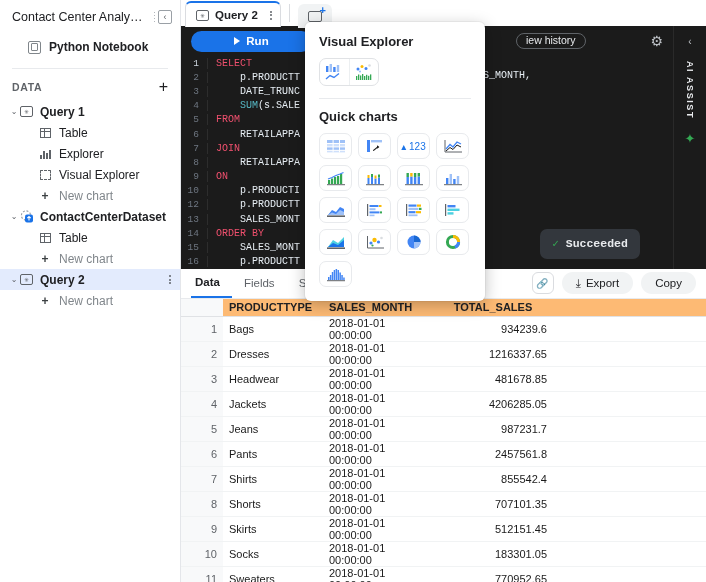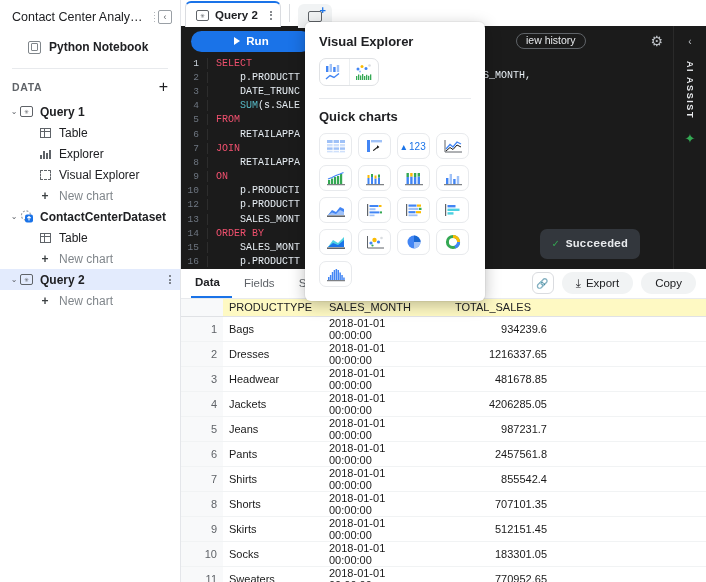--- a/index.html
+++ b/index.html
@@ -127,21 +127,21 @@
   .rtab:first-child { padding-left:4px; }
   .rtab.on { color:#202124; font-weight:700; border-bottom:2px solid #1a73e8; }
   .res-actions { margin-left:auto; display:flex; align-items:center; gap:8px; }
   .icon-btn { width:22px;height:22px;border:1px solid #dadce0;border-radius:6px;
               display:flex;align-items:center;justify-content:center;color:#5f6368;font-size:10px;}
   .act-pill { height:22px; border-radius:11px; background:#f1f3f4; display:flex;align-items:center;
               gap:5px; padding:0 14px; font-size:11.5px; color:#202124; }
 
   table.grid { width:100%; border-collapse:collapse; table-layout:fixed; }
   table.grid th, table.grid td { font-size:11px; height:17.8px; padding:0 6px; border-bottom:1px solid #f1f3f4; }
-  table.grid th { background:#fef9c3; color:#202124; font-weight:400; text-align:left; border-bottom:1px solid #e0e2e5;}
+  table.grid th { background:#fdba74; color:#202124; font-weight:700; text-align:left; border-bottom:1px solid #e0e2e5;}
   table.grid th.n, table.grid td.n { width:42px; text-align:right; background:#f8f9fa; color:#5f6368; font-weight:400;}
   table.grid th.c0{ width:100px;} table.grid th.c1{ width:110px;} table.grid th.c2{ width:120px;}
   table.grid td.num { text-align:right; }
   .gridwrap { flex:1; overflow:hidden; }
 
   
   .popup {
     position:absolute; left:305px; top:22px; width:180px; background:#fff;
     border-radius:6px; box-shadow:0 4px 16px rgba(0,0,0,.26), 0 0 0 1px rgba(0,0,0,.04);
     z-index:20; padding:12px 14px 14px 14px;

